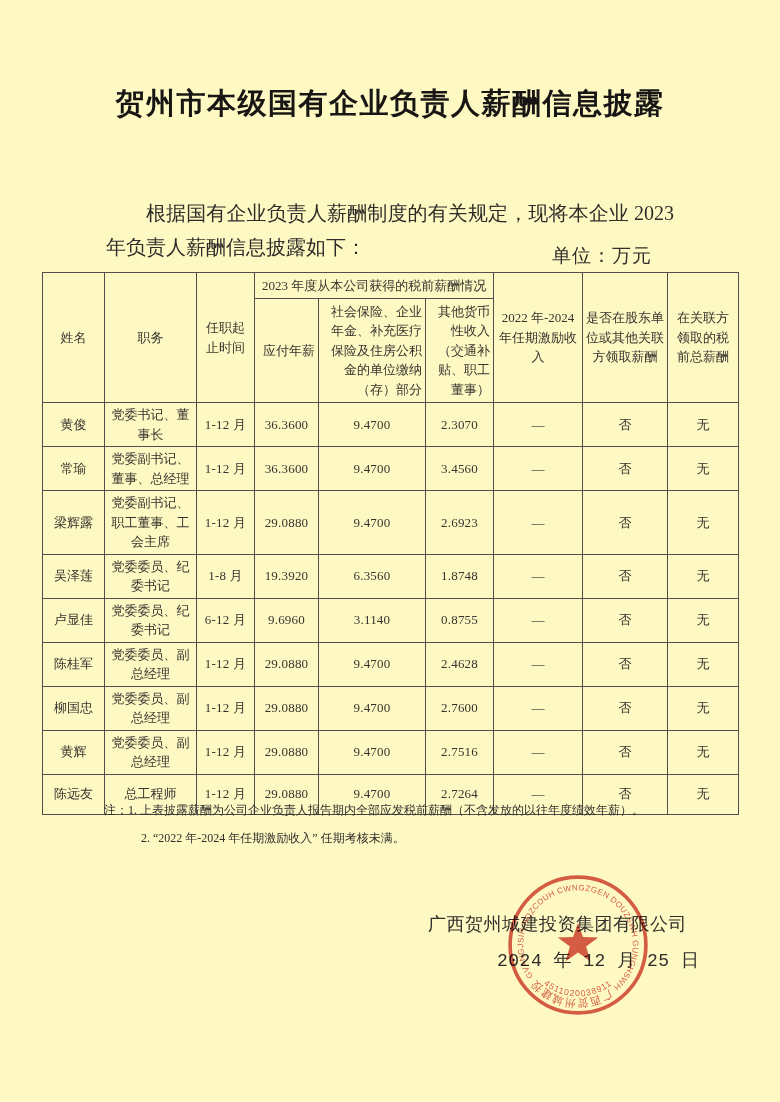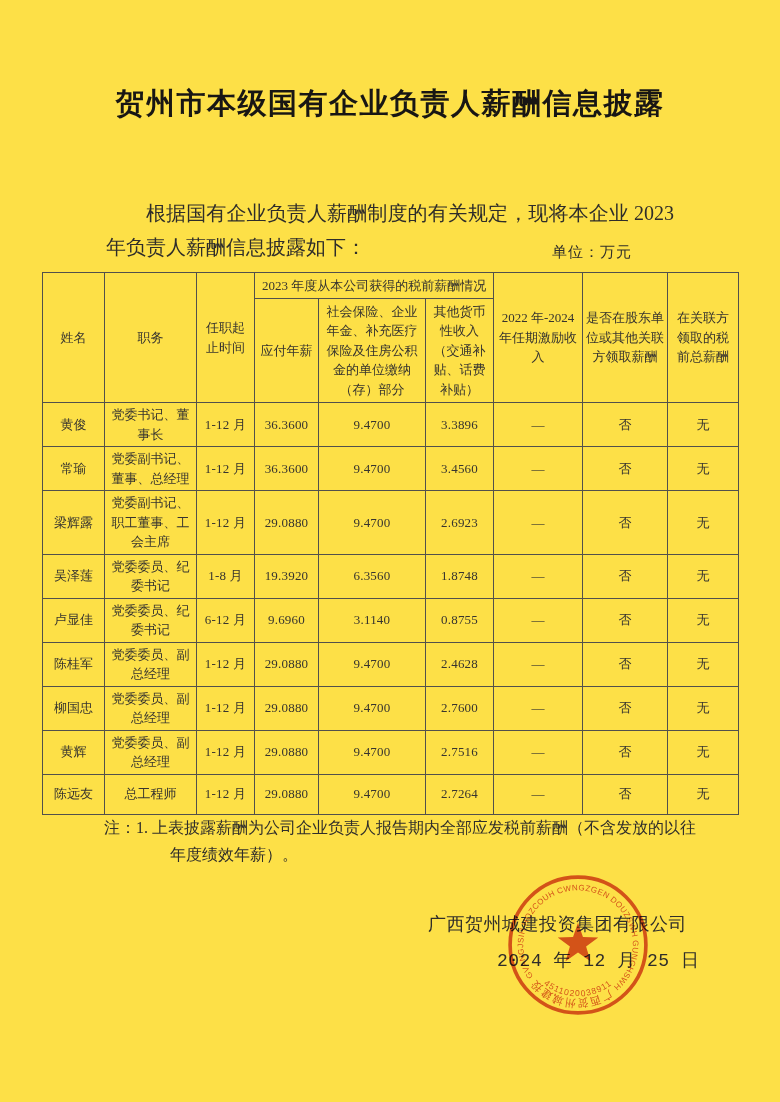--- a/index.html
+++ b/index.html
@@ -1,59 +1,59 @@
 <!DOCTYPE html>
 <html><head>
 <meta charset="utf-8">
 <style>
   * { margin:0; padding:0; box-sizing:border-box; }
   html,body { width:780px; height:1102px; }
   body { background:#f2f1ed; overflow:hidden; }
   .page {
     position:relative; width:780px; height:1102px;
-    background:#fde047;
+    background:#fef9c3;
     font-family:"Liberation Serif","DejaVu Serif",serif;
     color:#33312e;
   }
   .doc-title {
     position:absolute; top:84px; left:0; width:100%;
     text-align:center; font-size:29px; font-weight:700;
     letter-spacing:1.5px; color:#181614;
   }
   .intro {
     position:absolute; top:196px; left:106px; width:568px;
     font-size:20px; line-height:34px; text-indent:2em;
     text-align:justify; color:#2f2d2a;
   }
   .unit-label {
     position:absolute; top:243px; left:552px;
-    font-size:15px; color:#2f2d2a; letter-spacing:1px;
+    font-size:19px; color:#2f2d2a; letter-spacing:1px;
   }
   table.salary {
     position:absolute; top:272px; left:42px; width:696px;
     border-collapse:collapse; table-layout:fixed;
   }
   table.salary th, table.salary td {
     border:1px solid #52504c; font-weight:normal;
     text-align:center; vertical-align:middle;
     font-size:13px; line-height:1.5; padding:2px 3px; color:#37342f;
   }
   thead tr.group-row th { height:26px; }
-  thead tr.sub-row th { height:104px; }
+  thead tr.sub-row th { height:104px;text-align:right; }
   th.nowrap { white-space:nowrap; }
   th.pad-narrow { padding:2px 16px; }
   td.pos { text-align:left; padding:2px 4px 2px 7px; }
   td.num, td.term-cell { font-size:13.5px; letter-spacing:0.2px; }
   tbody tr { height:42px; }
   tbody tr.r1 { height:40px; }
   tbody tr.r3 { height:53px; }
   tbody tr.r9 { height:40px; }
   .notes {
-    position:absolute; top:814px; left:104px; width:592px;
-    font-size:16px; line-height:27px; color:#302e2b; text-align:justify;
+    position:absolute; top:797px; left:104px; width:592px;
+    font-size:12px; line-height:27px; color:#302e2b; text-align:justify;
   }
   .note-1 { padding-left:66px; text-indent:-66px; }
   .note-2 { padding-left:37px; margin-top:1px; }
   .sig-company {
     position:absolute; top:912px; left:428px;
     font-size:18px; letter-spacing:0.5px; color:#2f2d2a;
   }
   .sig-date {
     position:absolute; top:948px; left:497px;
     font-size:18px; letter-spacing:0.5px; color:#2f2d2a;font-family:Liberation Mono, monospace;
@@ -93,31 +93,31 @@
         <th rowspan="2">职务</th>
         <th rowspan="2">任职起止时间</th>
         <th colspan="3" class="nowrap">2023 年度从本公司获得的税前薪酬情况</th>
         <th rowspan="2">2022 年-2024 年任期激励收入</th>
         <th rowspan="2">是否在股东单位或其他关联方领取薪酬</th>
         <th rowspan="2">在关联方领取的税前总薪酬</th>
       </tr>
       <tr class="sub-row">
         <th class="pad-narrow">应付年薪</th>
         <th>社会保险、企业年金、补充医疗保险及住房公积金的单位缴纳（存）部分</th>
-        <th>其他货币性收入（交通补贴、话费补贴）</th>
+        <th>其他货币性收入（交通补贴、职工董事）</th>
       </tr>
     </thead>
     <tbody>
       <tr class="r1">
         <td>黄俊</td>
         <td class="pos">党委书记、董事长</td>
         <td class="term-cell">1-12 月</td>
         <td class="num">36.3600</td>
         <td class="num">9.4700</td>
-        <td class="num">3.3896</td>
+        <td class="num">2.3070</td>
         <td>—</td>
         <td>否</td>
         <td>无</td>
       </tr>
       <tr class="r2">
         <td>常瑜</td>
         <td class="pos">党委副书记、董事、总经理</td>
         <td class="term-cell">1-12 月</td>
         <td class="num">36.3600</td>
         <td class="num">9.4700</td>
@@ -201,20 +201,21 @@
         <td class="num">2.7264</td>
         <td>—</td>
         <td>否</td>
         <td>无</td>
       </tr>
     </tbody>
   </table>
 
   <div class="notes">
     <div class="note-1">注：1. 上表披露薪酬为公司企业负责人报告期内全部应发税前薪酬（不含发放的以往年度绩效年薪）。</div>
+    <div class="note-2">2. “2022 年-2024 年任期激励收入” 任期考核未满。</div>
   </div>
 
   <div class="sig-company">广西贺州城建投资集团有限公司</div>
   <div class="sig-date">2024 年 12 月 25 日</div>
 
   <svg class="stamp" viewBox="0 0 150 150">
     <circle cx="75" cy="75" r="67" fill="none" stroke="#cc3a30" stroke-width="3.6"></circle>
     <polygon fill="#cc3a30" points="75,53 79.9,67.2 95,67.5 83,76.6 87.3,91 75,82.4 62.7,91 67,76.6 55,67.5 70.1,67.2"></polygon>
     <defs>
       <path id="ringPath" d="M 30.8 106 A 54 54 0 1 1 119.2 106 A 54 54 0 0 1 30.8 106" fill="none"></path>

